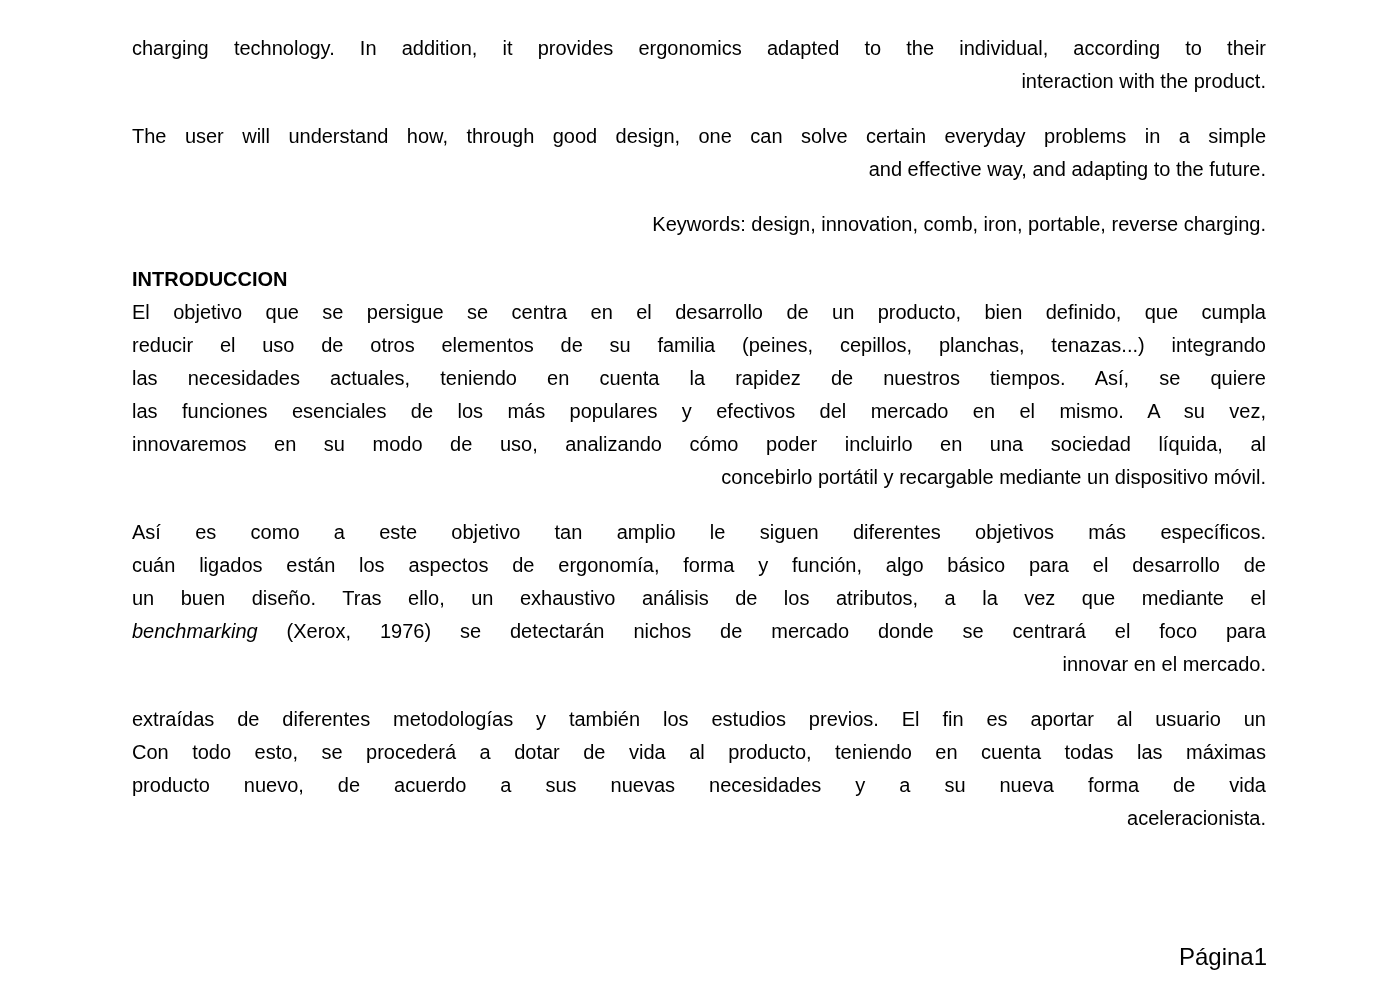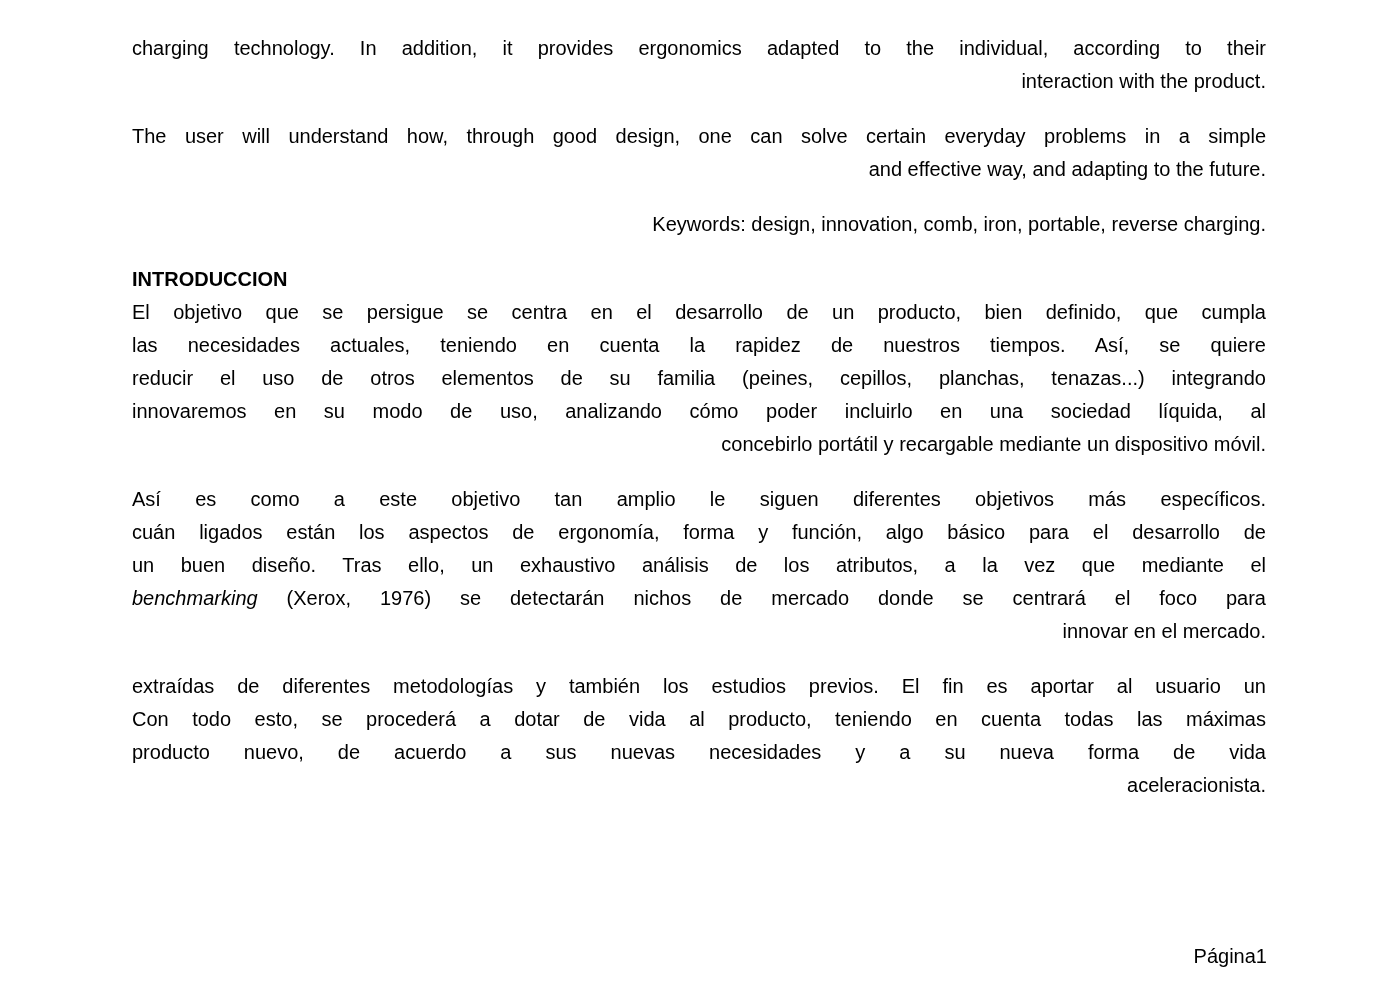--- a/index.html
+++ b/index.html
@@ -33,21 +33,21 @@
     font-weight: bold;
     font-size: 20px;
     line-height: 33px;
     margin-bottom: 0;
   }
   .italic { font-style: italic; }
   .footer {
     position: absolute;
     top: 905px;
     right: 133px;
-    font-size: 20px;
+    font-size: 24px;
     line-height: 33px;
     text-align: right;
   }
 </style>
 </head>
 <body>
 
 <div class="page">
   <div class="doc">
 
@@ -62,22 +62,23 @@
     </div>
 
     <div class="para">
       <div class="line">Keywords: design, innovation, comb, iron, portable, reverse charging.</div>
     </div>
 
     <div class="heading">INTRODUCCION</div>
 
     <div class="para">
       <div class="line j">El objetivo que se persigue se centra en el desarrollo de un producto, bien definido, que cumpla</div>
+      <div class="line j">reducir el uso de otros elementos de su familia (peines, cepillos, planchas, tenazas...) integrando</div>
       <div class="line j">las necesidades actuales, teniendo en cuenta la rapidez de nuestros tiempos. Así, se quiere</div>
-      <div class="line j">reducir el uso de otros elementos de su familia (peines, cepillos, planchas, tenazas...) integrando</div>
+      <div class="line j">las funciones esenciales de los más populares y efectivos del mercado en el mismo. A su vez,</div>
       <div class="line j">innovaremos en su modo de uso, analizando cómo poder incluirlo en una sociedad líquida, al</div>
       <div class="line">concebirlo portátil y recargable mediante un dispositivo móvil.</div>
     </div>
 
     <div class="para">
       <div class="line j">Así es como a este objetivo tan amplio le siguen diferentes objetivos más específicos.</div>
       <div class="line j">cuán ligados están los aspectos de ergonomía, forma y función, algo básico para el desarrollo de</div>
       <div class="line j">un buen diseño. Tras ello, un exhaustivo análisis de los atributos, a la vez que mediante el</div>
       <div class="line j"><span class="italic">benchmarking </span><span> (Xerox, 1976) se detectarán nichos de mercado donde se centrará el foco para</span></div>
       <div class="line">innovar en el mercado.</div>

